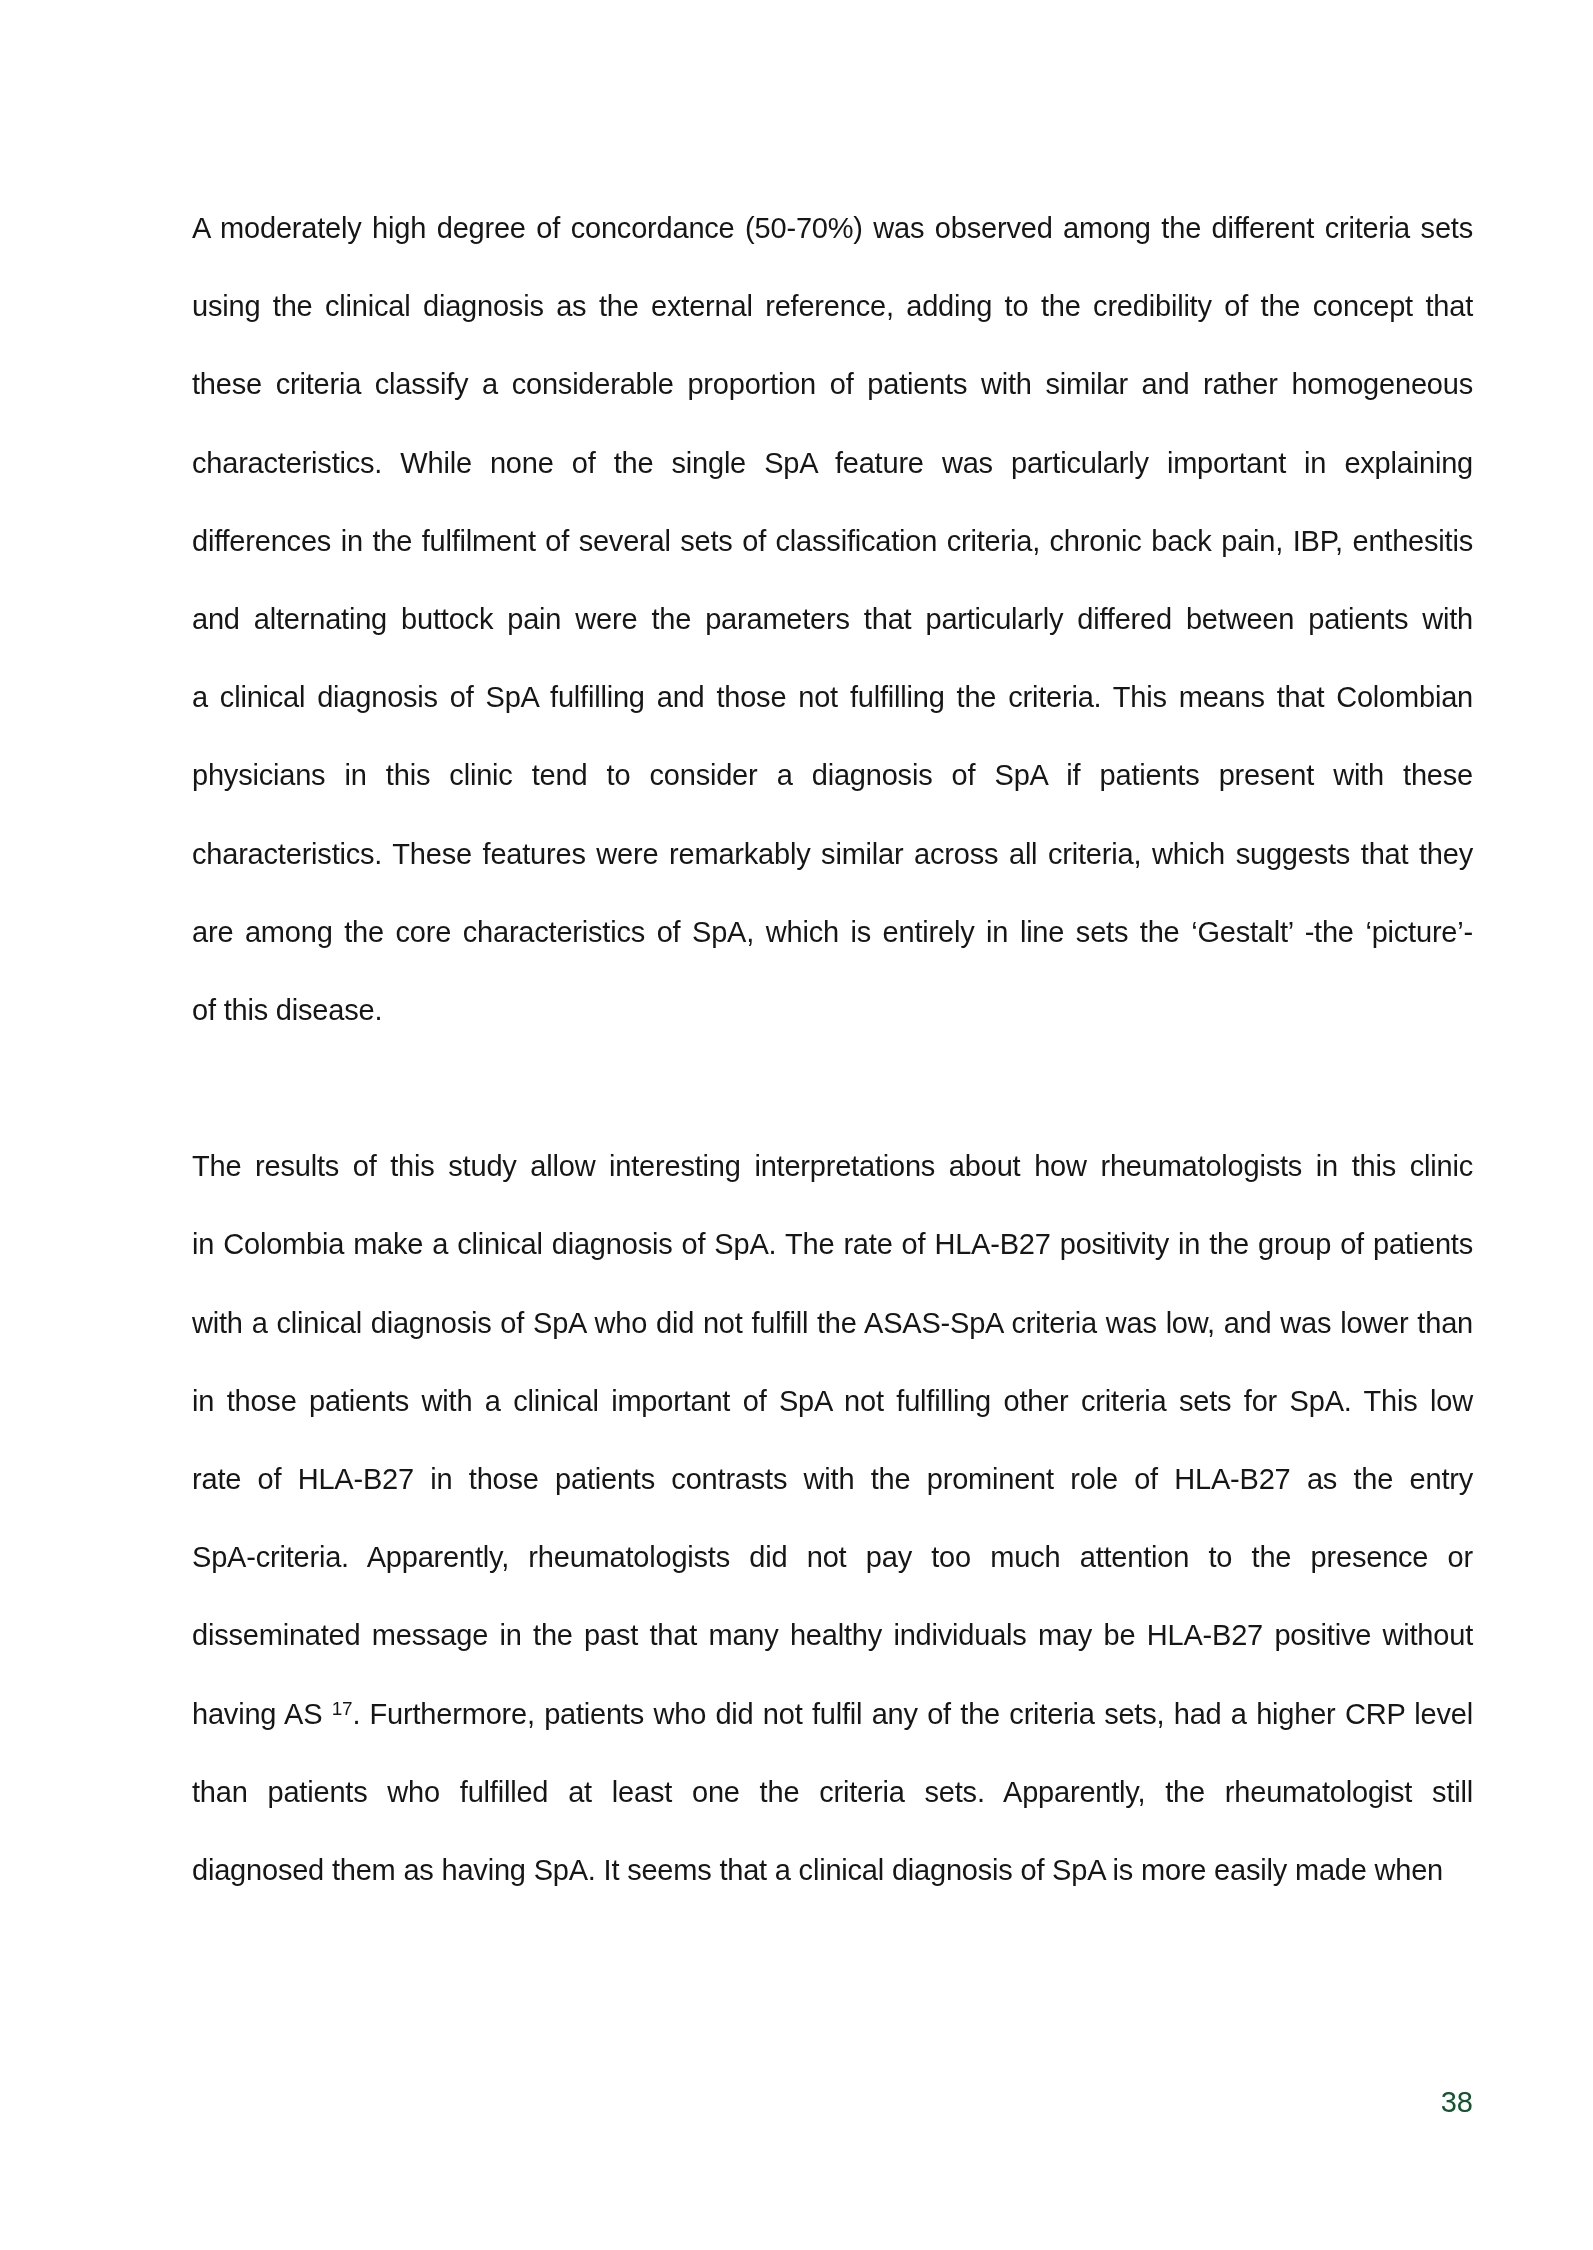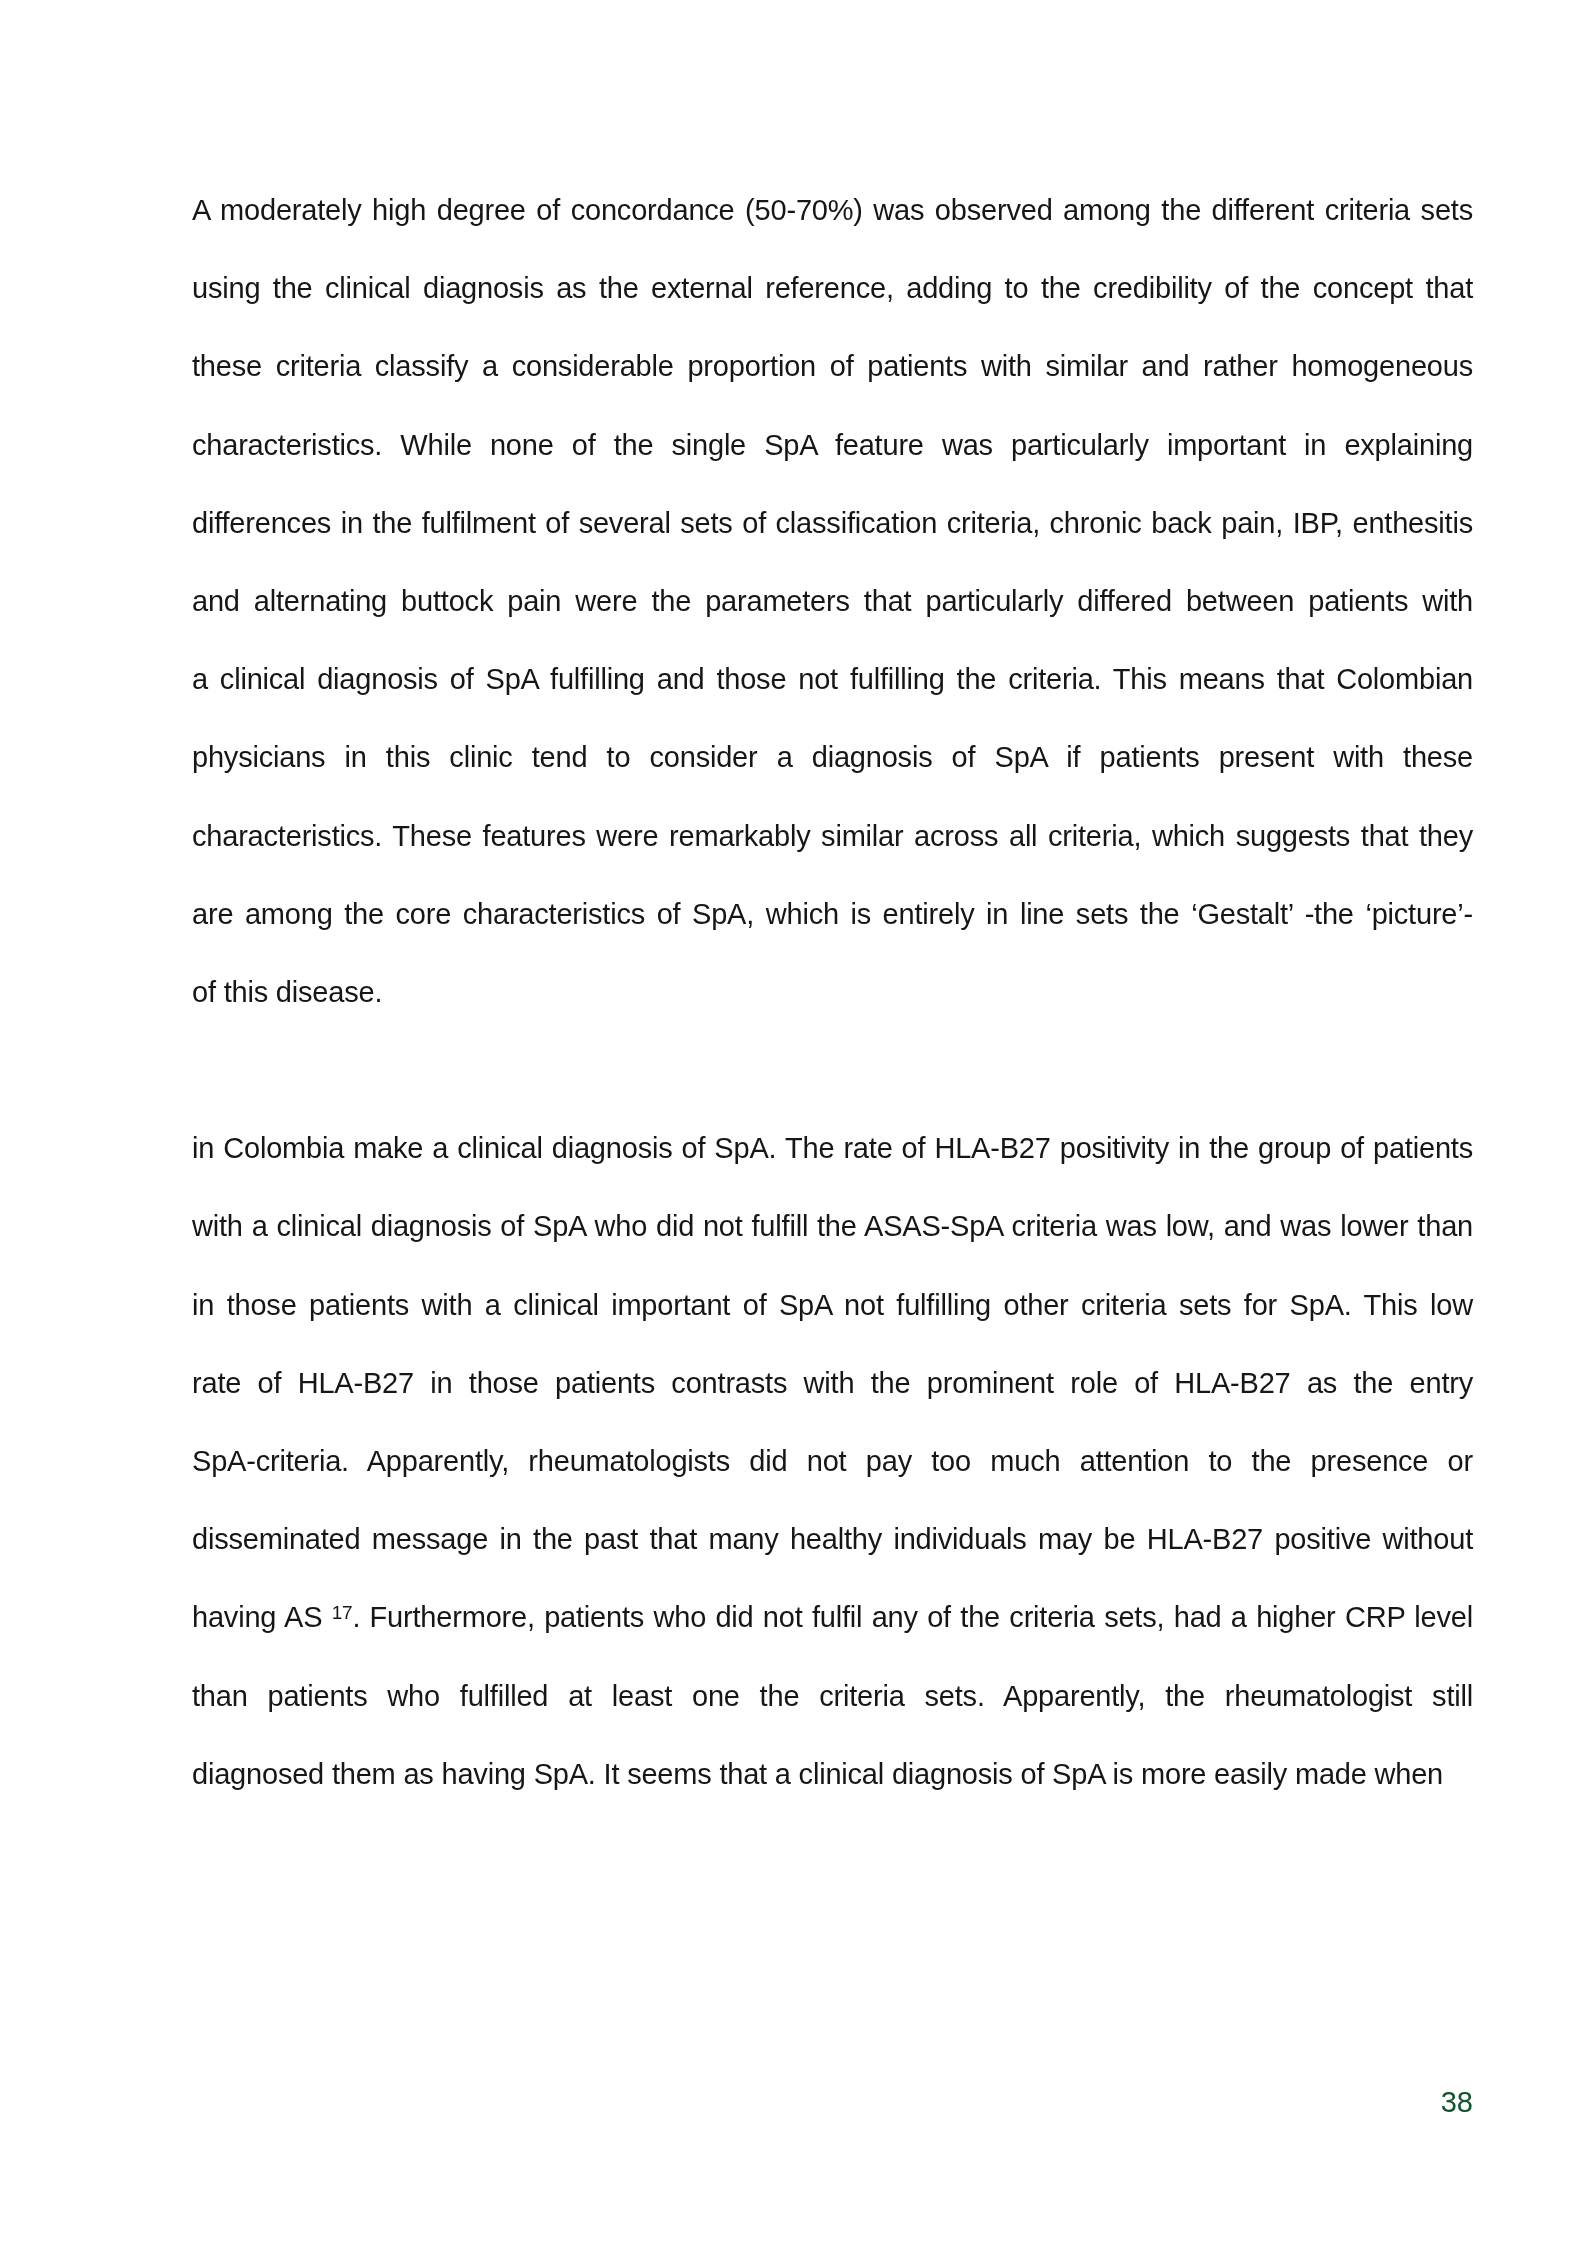--- a/index.html
+++ b/index.html
@@ -12,21 +12,21 @@
     width: 1593px;
     height: 2250px;
     background: #ffffff;
     overflow: hidden;
     font-family: "Liberation Sans", "DejaVu Sans", sans-serif;
     color: #161616;
   }
   .textblock {
     position: absolute;
     left: 192px;
-    top: 171px;
+    top: 189px;
     width: 1281px;
     font-size: 29px;
     letter-spacing: -0.2px;
   }
   .paragraph + .paragraph {
     margin-top: 78.2px; 
   }
   .line {
     height: 78.2px;
     line-height: 78.2px;
@@ -65,20 +65,21 @@
         <div class="line">characteristics. While none of the single SpA feature was particularly important in explaining</div>
         <div class="line">differences in the fulfilment of several sets of classification criteria, chronic back pain, IBP, enthesitis</div>
         <div class="line">and alternating buttock pain were the parameters that particularly differed between patients with</div>
         <div class="line">a clinical diagnosis of SpA fulfilling and those not fulfilling the criteria. This means that Colombian</div>
         <div class="line">physicians in this clinic tend to consider a diagnosis of SpA if patients present with these</div>
         <div class="line">characteristics. These features were remarkably similar across all criteria, which suggests that they</div>
         <div class="line">are among the core characteristics of SpA, which is entirely in line sets the ‘Gestalt’ -the ‘picture’-</div>
         <div class="line last">of this disease.</div>
       </div>
       <div class="paragraph">
+        <div class="line">The results of this study allow interesting interpretations about how rheumatologists in this clinic</div>
         <div class="line">in Colombia make a clinical diagnosis of SpA. The rate of HLA-B27 positivity in the group of patients</div>
         <div class="line">with a clinical diagnosis of SpA who did not fulfill the ASAS-SpA criteria was low, and was lower than</div>
         <div class="line">in those patients with a clinical important of SpA not fulfilling other criteria sets for SpA. This low</div>
         <div class="line">rate of HLA-B27 in those patients contrasts with the prominent role of HLA-B27 as the entry</div>
         <div class="line">SpA-criteria. Apparently, rheumatologists did not pay too much attention to the presence or</div>
         <div class="line">disseminated message in the past that many healthy individuals may be HLA-B27 positive without</div>
         <div class="line"><span>having AS </span><sup class="ref">17</sup><span>. Furthermore, patients who did not fulfil any of the criteria sets, had a higher CRP level</span></div>
         <div class="line">than patients who fulfilled at least one the criteria sets. Apparently, the rheumatologist still</div>
         <div class="line last">diagnosed them as having SpA. It seems that a clinical diagnosis of SpA is more easily made when</div>
       </div>

